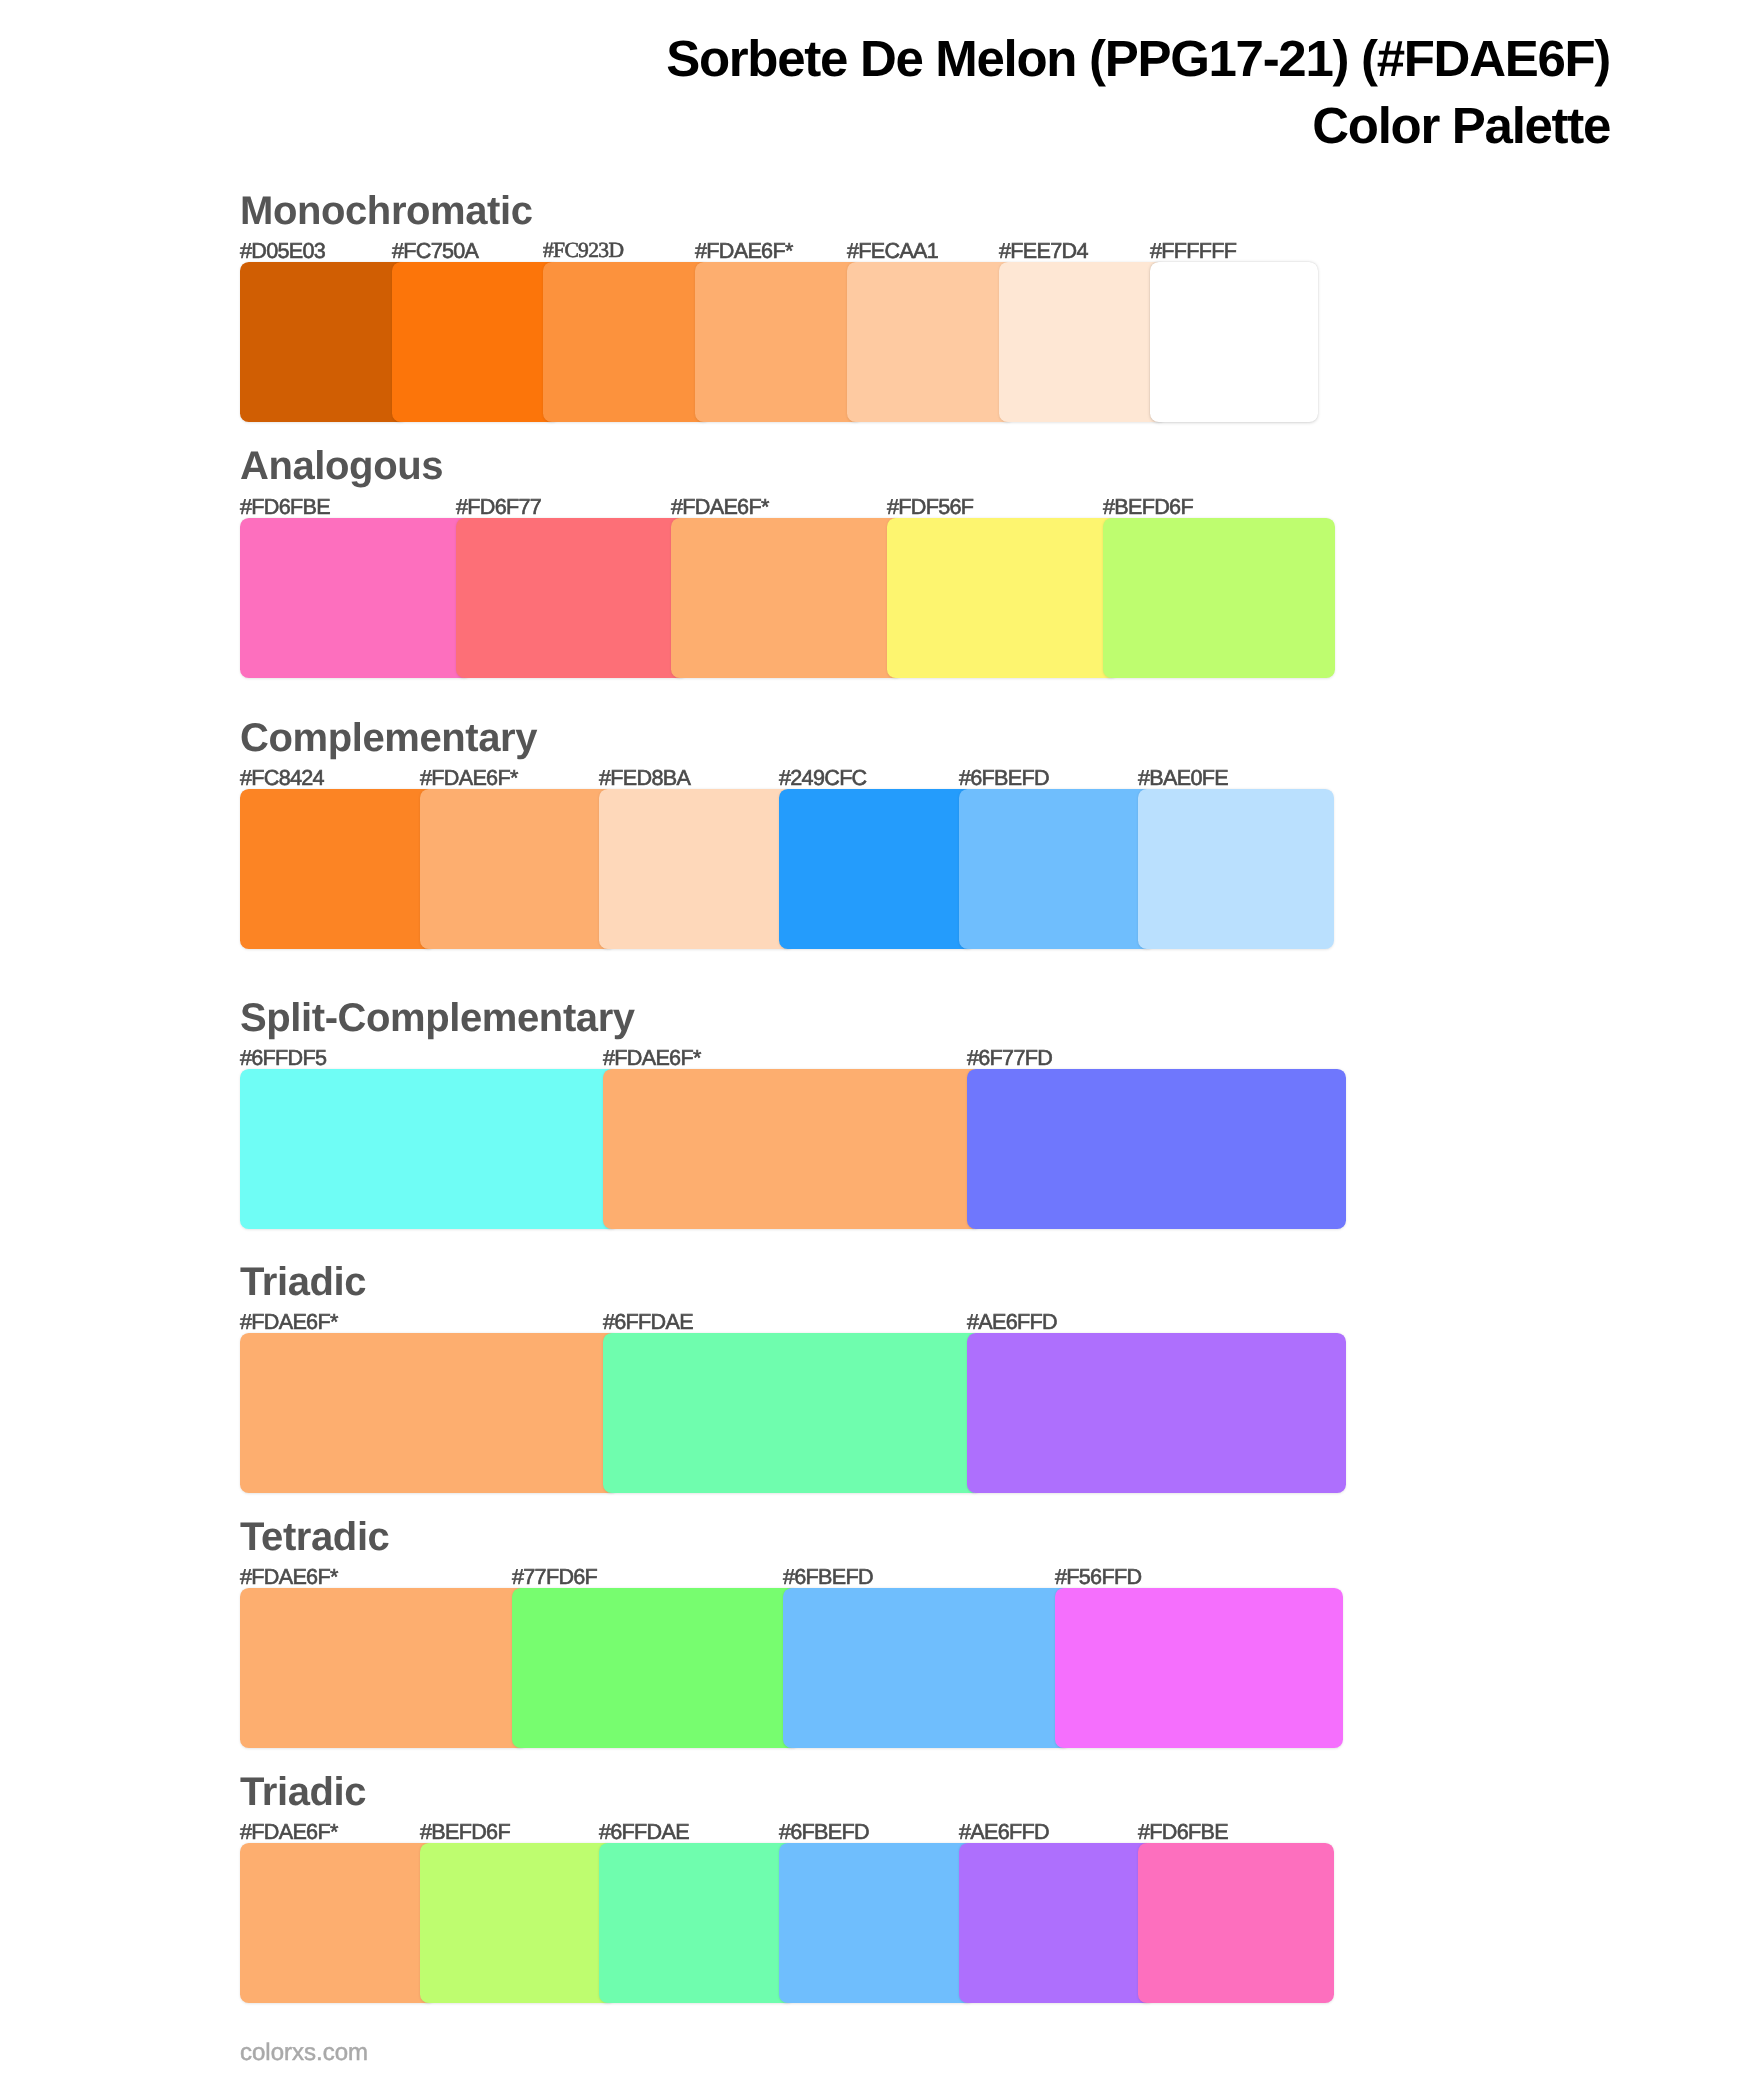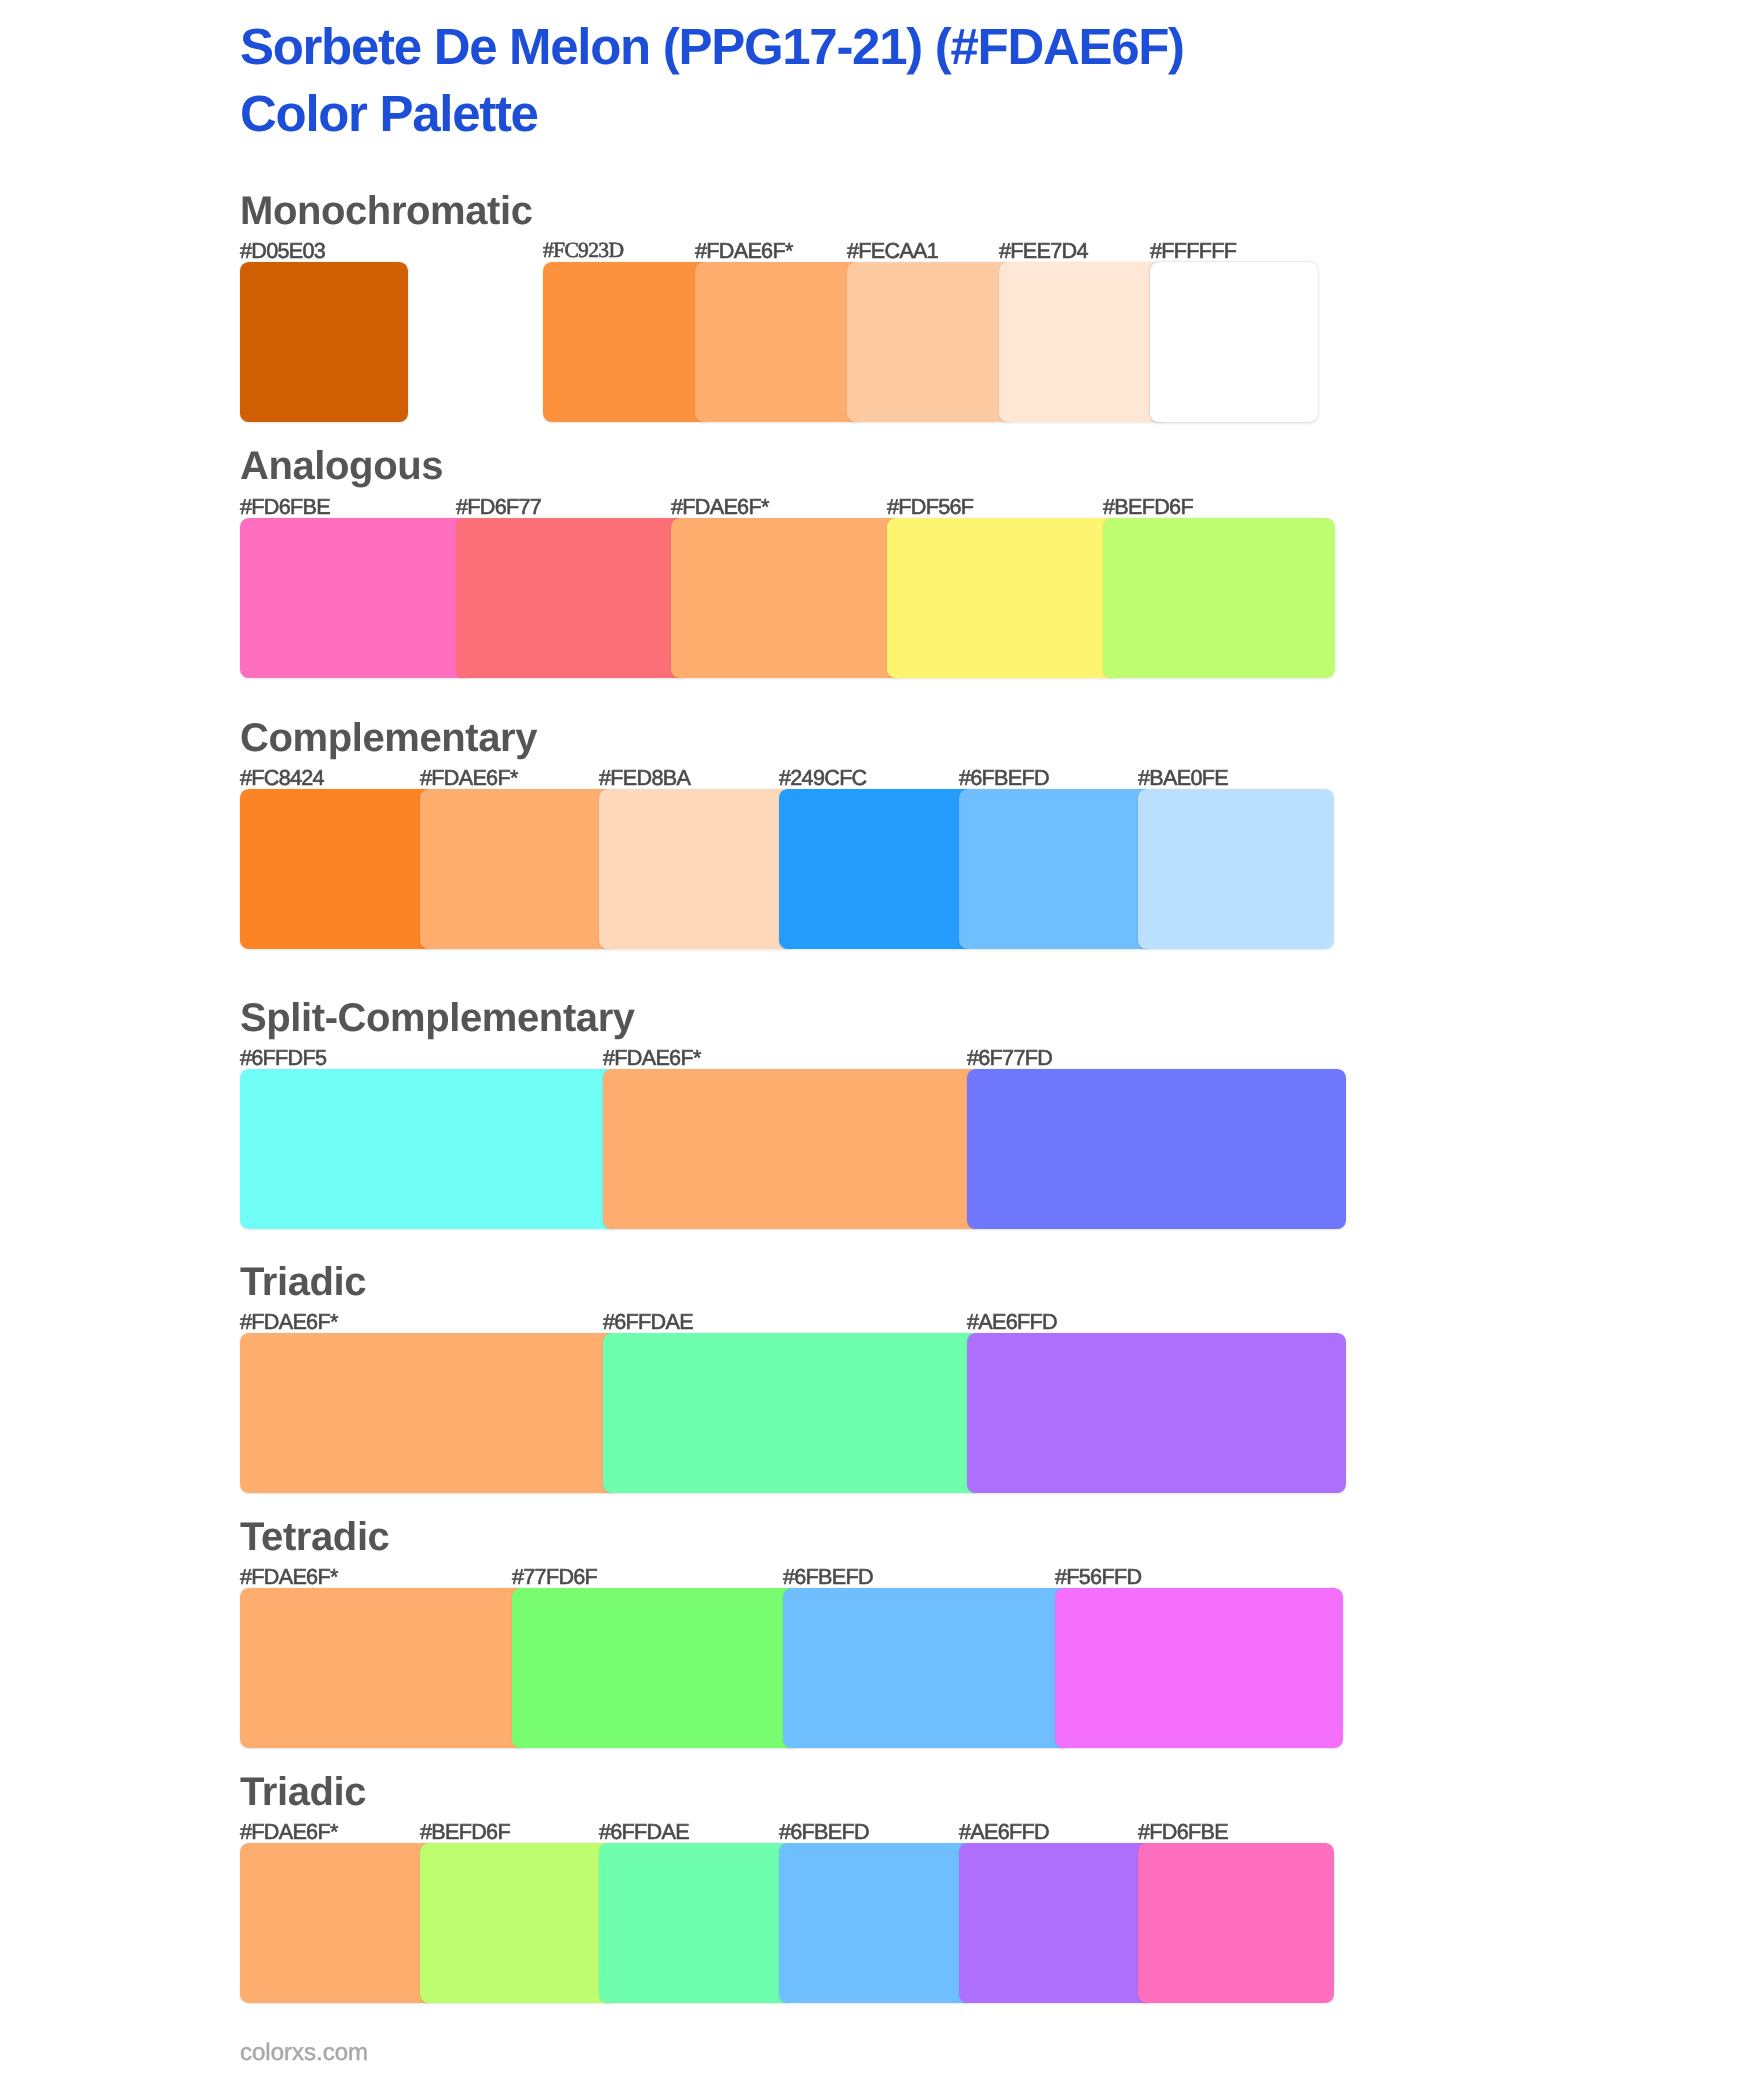--- a/index.html
+++ b/index.html
@@ -7,23 +7,24 @@
   body{
     width:1757px;height:2077px;background:#ffffff;overflow:hidden;
     font-family:"Liberation Sans",sans-serif;
     -webkit-font-smoothing:antialiased;
     text-rendering:geometricPrecision;
   }
   .page{position:relative;width:1757px;height:2077px;will-change:transform;}
 
   
   .title{
-    position:absolute;left:240px;top:12.8px;width:1358px;margin:0;
-    font-size:51px;line-height:67px;font-weight:700;color:#1d4ed8;
+    position:absolute;left:240px;top:12.8px;width:1358px;margin:12px;
+    font-size:51px;line-height:67px;font-weight:700;color:#000000;
     letter-spacing:-1.3px;
+    text-align:right;
   }
   .title span{display:block;}
 
   
   .sect{position:absolute;left:0;top:0;width:1757px;}
   .sect-title{
     position:absolute;left:240px;margin:0;
     font-size:40px;line-height:40px;font-weight:700;color:#555555;
     letter-spacing:-0.4px;white-space:nowrap;
   }
@@ -56,20 +57,23 @@
     <span>Sorbete De Melon (PPG17-21) (#FDAE6F)</span>
     <span>Color Palette</span>
   </h1>
 
   <section class="sect">
     <h2 class="sect-title" style="top:191px">Monochromatic</h2>
     <div class="swatches" style="top:262px;width:1078px">
       <div class="sw" style="left: 0px; width: 168px; z-index: 1; background-color: rgb(208, 94, 3);">
           <span class="lab">#D05E03</span>
         </div>
+      <div class="sw" style="left: 152px; width: 168px; z-index: 2; background-color: rgb(252, 117, 10);">
+          <span class="lab">#FC750A</span>
+        </div>
       <div class="sw" style="left: 303px; width: 168px; z-index: 3; background-color: rgb(252, 146, 61); font-family: Liberation Serif, serif;">
           <span class="lab">#FC923D</span>
         </div>
       <div class="sw" style="left: 455px; width: 168px; z-index: 4; background-color: rgb(253, 174, 111);">
           <span class="lab">#FDAE6F*</span>
         </div>
       <div class="sw" style="left: 607px; width: 168px; z-index: 5; background-color: rgb(254, 202, 161);">
           <span class="lab">#FECAA1</span>
         </div>
       <div class="sw" style="left: 759px; width: 168px; z-index: 6; background-color: rgb(254, 231, 212);">

